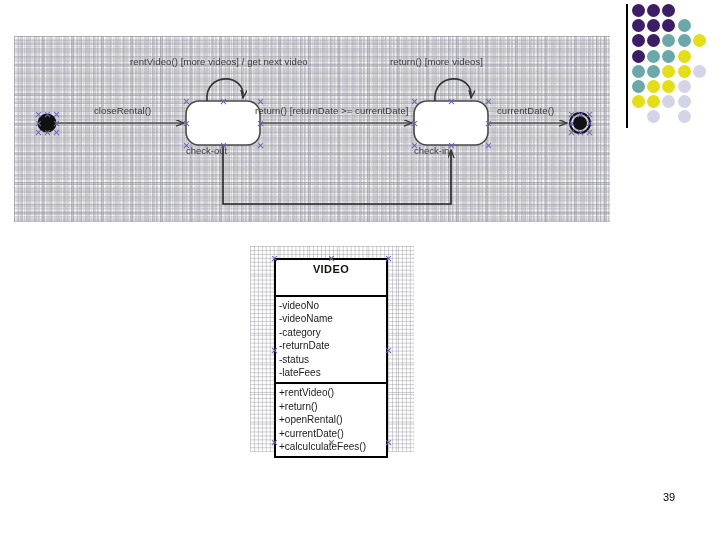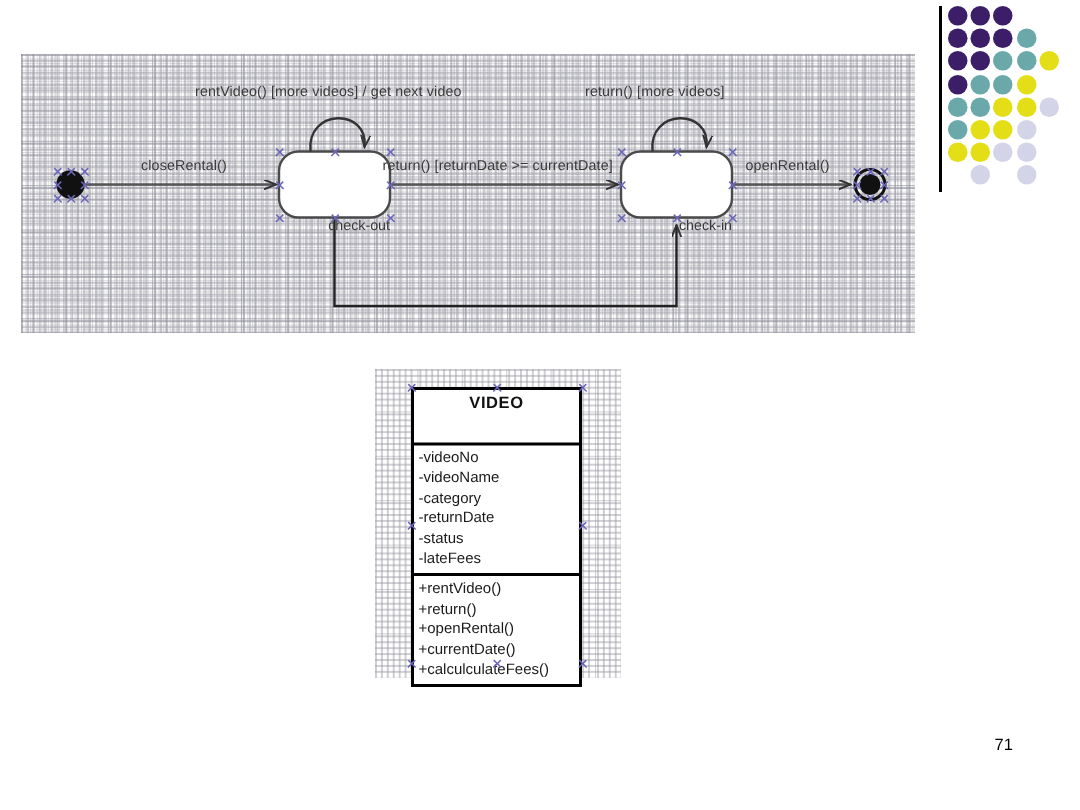--- a/index.html
+++ b/index.html
@@ -85,21 +85,21 @@
     color: #3a3a3a;
     white-space: nowrap;
     letter-spacing: 0.1px;
   }
   .state-name {
     position: absolute;
     font-family: "Liberation Sans", sans-serif;
     font-size: 9.5px;
     color: #3a3a3a;
     white-space: nowrap;
-    text-align: right;
+    text-align: left;
     margin-top: 28px;
   }
 
   
   #class-diagram {
     position: absolute;
     left: 262px;
     top: 250px;
     width: 140px;
     height: 196px;
@@ -258,21 +258,21 @@
   <div class="state-name" style="left:400px; top:81px; width:74px;">check-in</div>
 
   <div class="dlabel" style="left:116px; top:20px;">rentVideo() [more videos] / get next video</div>
 
   <div class="dlabel" style="left:376px; top:20px;">return() [more videos]</div>
 
   <div class="dlabel" style="left:80px; top:69px;">closeRental()</div>
 
   <div class="dlabel" style="left:241px; top:69px;">return() [returnDate &gt;= currentDate]</div>
 
-  <div class="dlabel" style="left:483px; top:69px;">openRental()</div>
+  <div class="dlabel" style="left:483px; top:69px;">currentDate()</div>
 
 <div class="handle" style="left: 168.5px; top: 61.5px;"></div>
     <div class="handle" style="left: 205.5px; top: 61.5px;"></div>
     <div class="handle" style="left: 242.5px; top: 61.5px;"></div>
     <div class="handle" style="left: 168.5px; top: 83.5px;"></div>
     <div class="handle" style="left: 242.5px; top: 83.5px;"></div>
     <div class="handle" style="left: 168.5px; top: 105.5px;"></div>
     <div class="handle" style="left: 205.5px; top: 105.5px;"></div>
     <div class="handle" style="left: 242.5px; top: 105.5px;"></div>
     <div class="handle" style="left: 396.5px; top: 61.5px;"></div>
@@ -327,13 +327,13 @@
 <div class="handle" style="left: 8.5px; top: 4.5px;"></div>
     <div class="handle" style="left: 65.5px; top: 4.5px;"></div>
     <div class="handle" style="left: 122.5px; top: 4.5px;"></div>
     <div class="handle" style="left: 8.5px; top: 96.5px;"></div>
     <div class="handle" style="left: 122.5px; top: 96.5px;"></div>
     <div class="handle" style="left: 8.5px; top: 188.5px;"></div>
     <div class="handle" style="left: 65.5px; top: 188.5px;"></div>
     <div class="handle" style="left: 122.5px; top: 188.5px;"></div>
   </div>
 
-<div id="page-number">71</div>
+<div id="page-number">39</div>
 
 </body></html>

